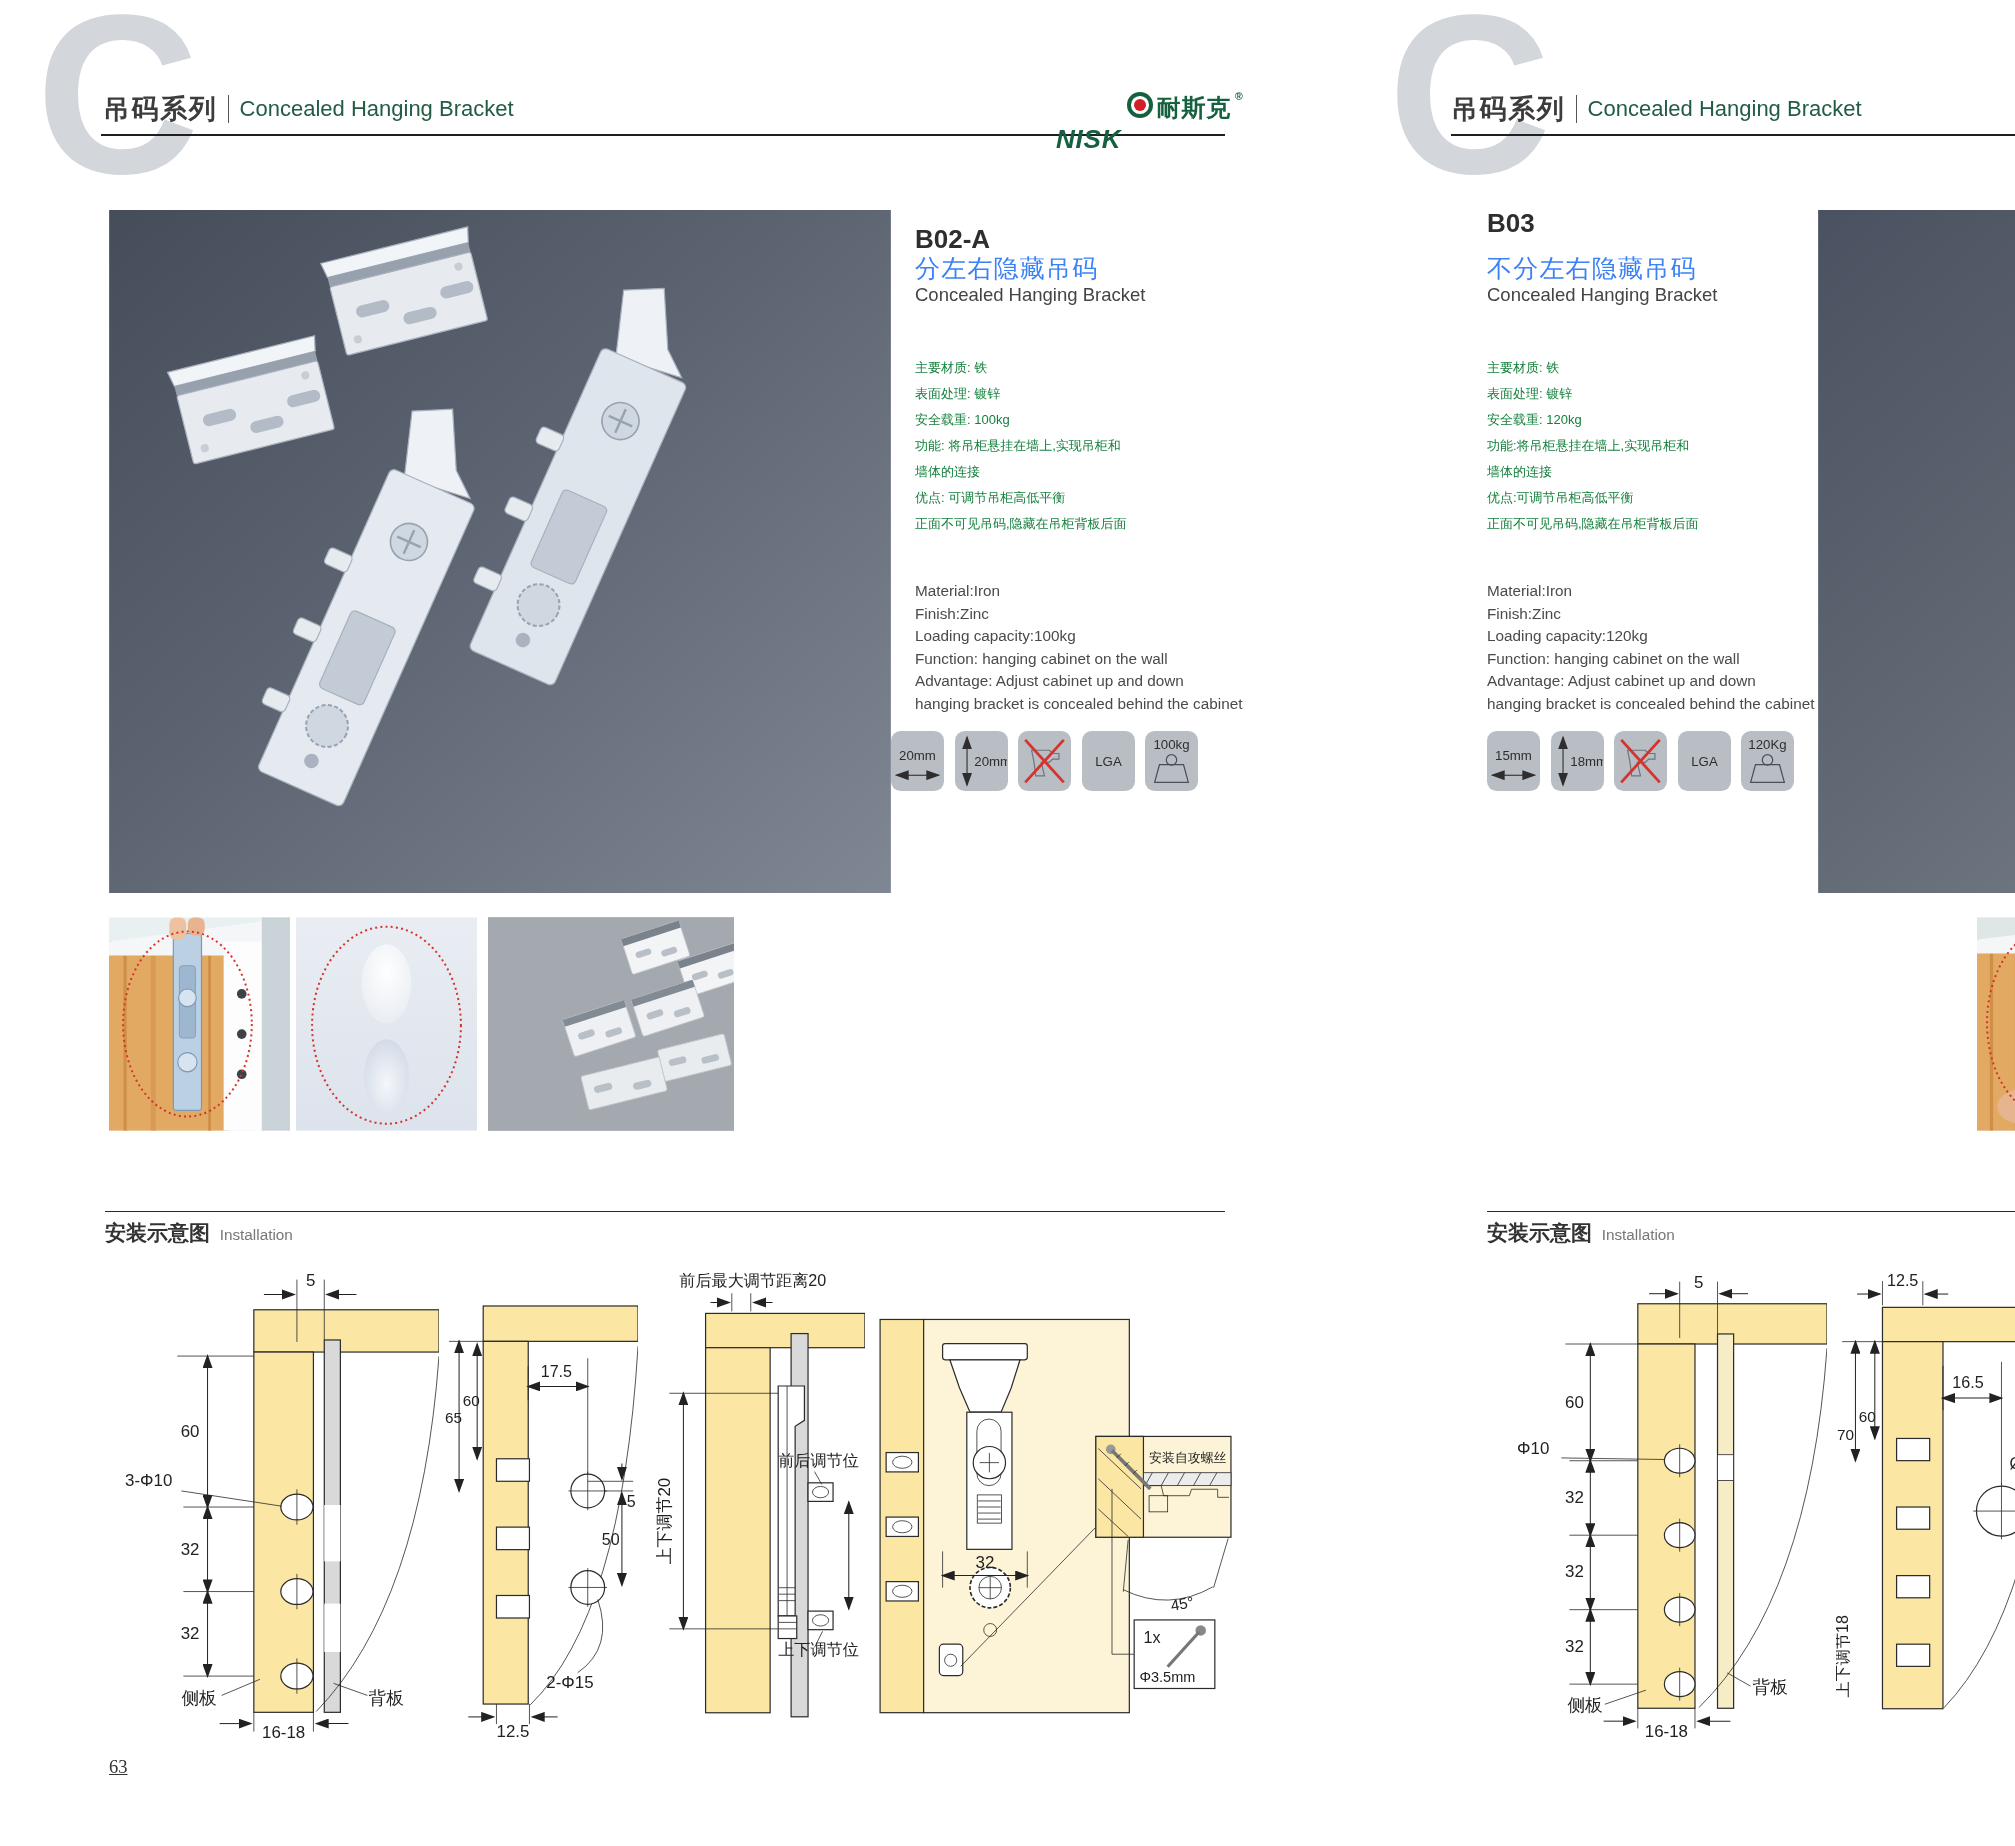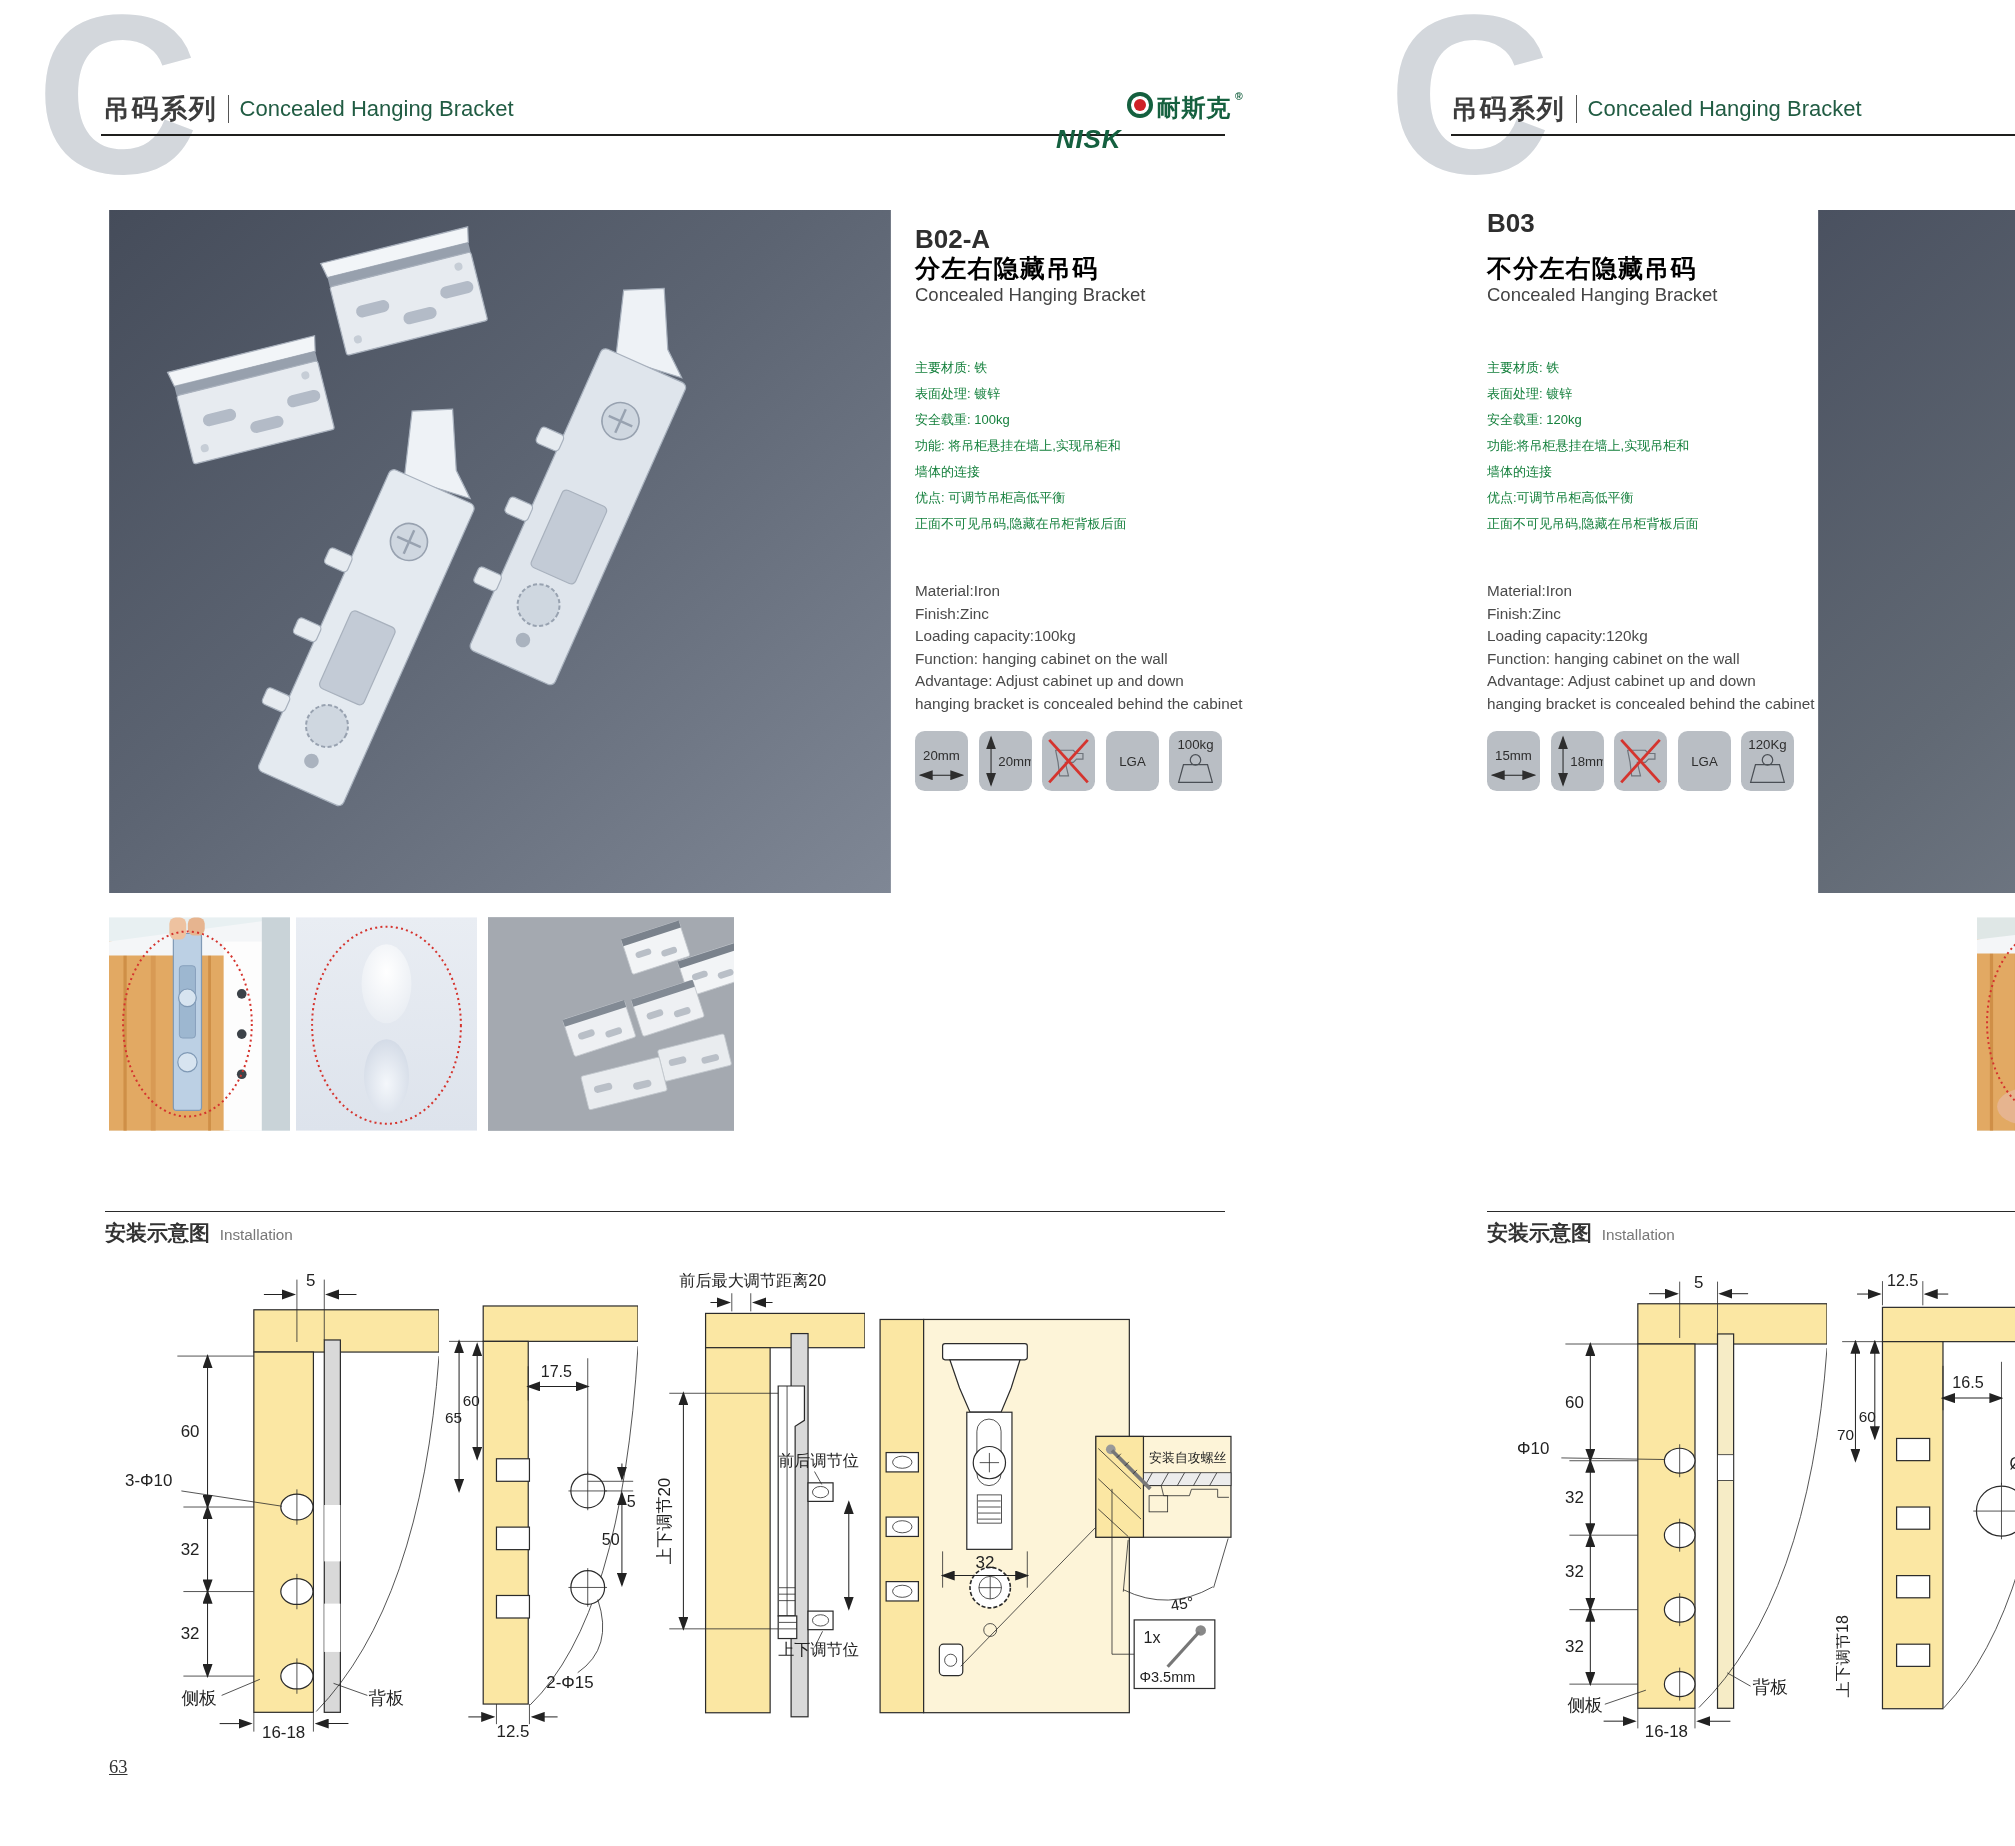--- a/index.html
+++ b/index.html
@@ -15,21 +15,21 @@
   .logo{position:absolute;z-index:2;display:flex;align-items:flex-start;gap:4px;color:#15603f;font-weight:800;}
   .logo .latin{font-size:26px;letter-spacing:0.8px;font-style:italic;margin-top:32px;}
   .logo .cn{font-size:24px;letter-spacing:0.8px;}
   .logo .reg{font-size:10.5px;margin-top:-1.6px;}
   .logo .o{display:inline-block;vertical-align:middle;width:17.7px;height:17.7px;border:4px solid #15603f;border-radius:50%;position:relative;margin-left:1.6px;}
   .logo .o::after{content:"";position:absolute;inset:2.8px;background:#cf2127;border-radius:50%;}
   
   .photo{position:absolute;overflow:hidden;}
   
   .code{position:absolute;font-size:26px;font-weight:600;color:#2e2e2e;}
-  .title-cn{position:absolute;font-size:25px;font-weight:700;color:#000000;letter-spacing:1.2px;}
+  .title-cn{position:absolute;font-size:25px;font-weight:400;color:#3b82f6;letter-spacing:1.2px;}
   .title-en{position:absolute;font-size:18.5px;color:#444;}
   .specs-cn{position:absolute;font-size:13px;line-height:26px;color:#15803d;}
   .specs-en{position:absolute;font-size:15.3px;line-height:22.6px;color:#4a4a4a;}
   .badges{position:absolute;display:flex;gap:10.5px;}
   .badge{width:53px;height:60px;background:#b9bec4;border-radius:9.7px;position:relative;}
   .badge svg{position:absolute;inset:0;}
   .btxt{font-size:33px;fill:#2e2e2e;}
   
   .thumb{position:absolute;overflow:hidden;}
   
@@ -140,21 +140,21 @@
     <div>正面不可见吊码,隐藏在吊柜背板后面</div>
   </div>
   <div class="specs-en" style="left:915px;top:580px;width:330px;">
     <div>Material:Iron</div>
     <div>Finish:Zinc</div>
     <div>Loading capacity:100kg</div>
     <div>Function: hanging cabinet on the wall</div>
     <div>Advantage: Adjust cabinet up and down</div>
     <div>hanging bracket is concealed behind the cabinet</div>
   </div>
-  <div class="badges" style="left:915px;top:731px;">
+  <div class="badges" style="left:891px;top:731px;">
     <div class="badge">
       <svg viewBox="0 0 132 150">
         <defs>
             <marker id="lb1" markerWidth="14" markerHeight="10" refX="12" refY="5" orient="auto-start-reverse">
               <path d="M0,0 L14,5 L0,10 z" fill="#2e2e2e"></path>
             </marker>
           </defs>
         <text x="66" y="72" text-anchor="middle" class="btxt">20mm</text>
         <line x1="14" y1="110" x2="118" y2="110" class="dl" marker-start="url(#lb1)" marker-end="url(#lb1)"></line>
       </svg>

